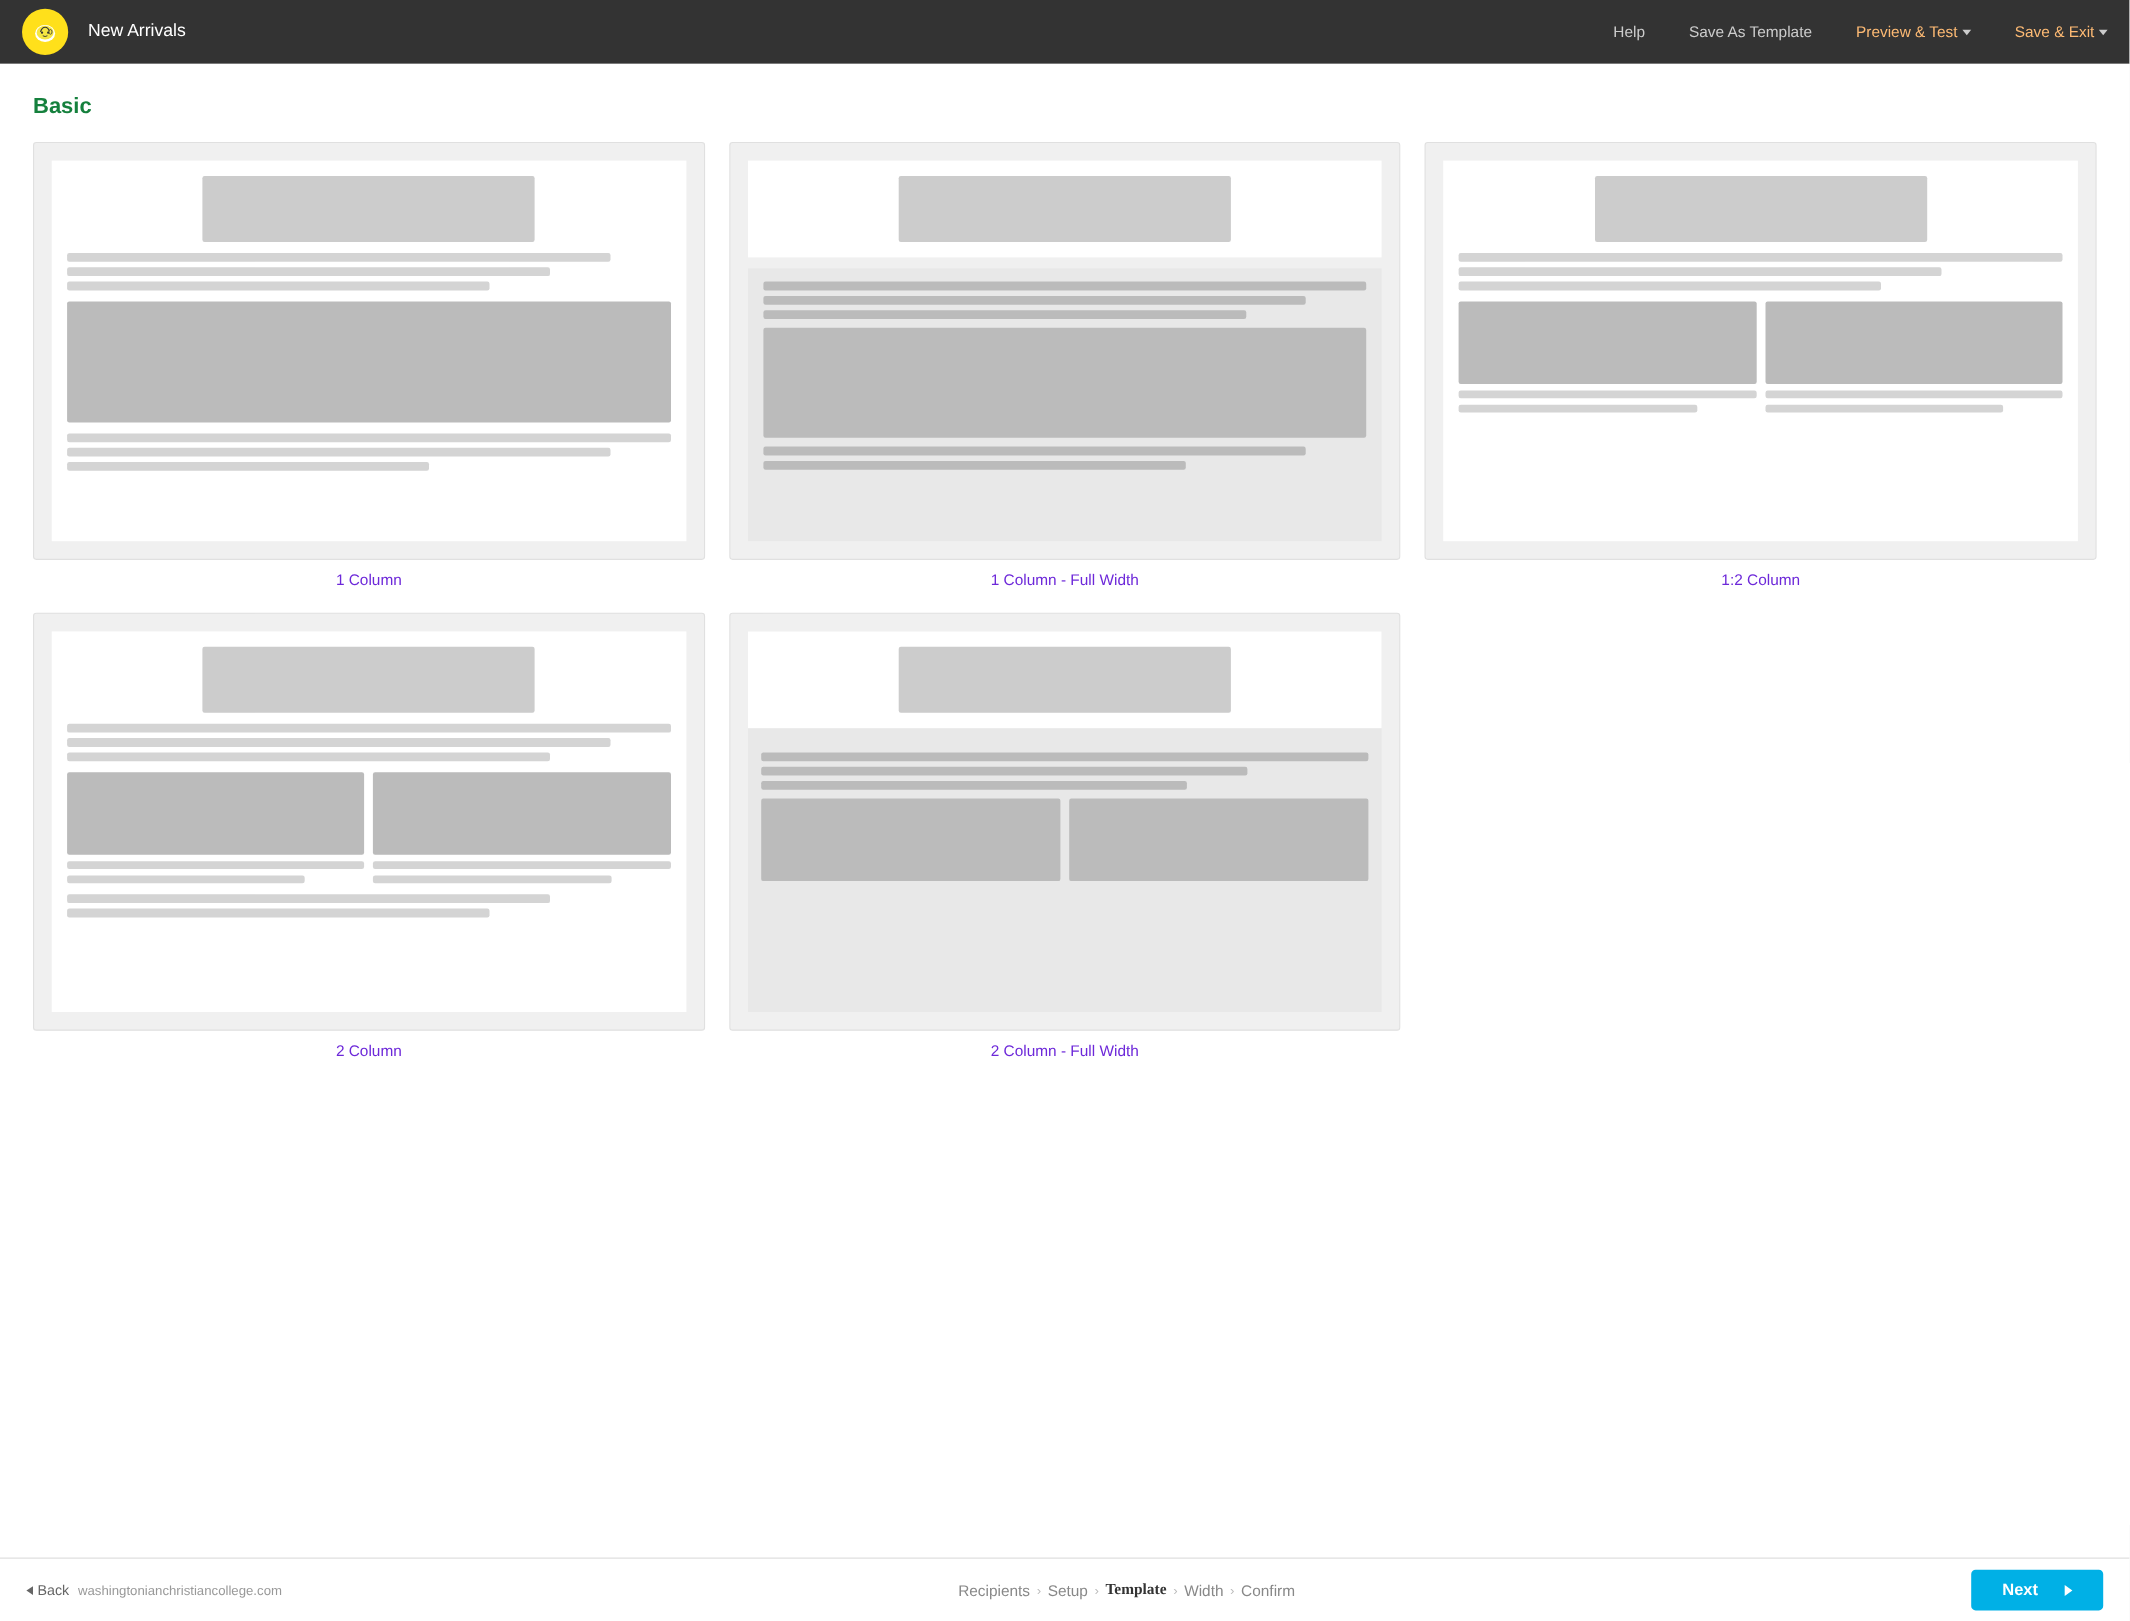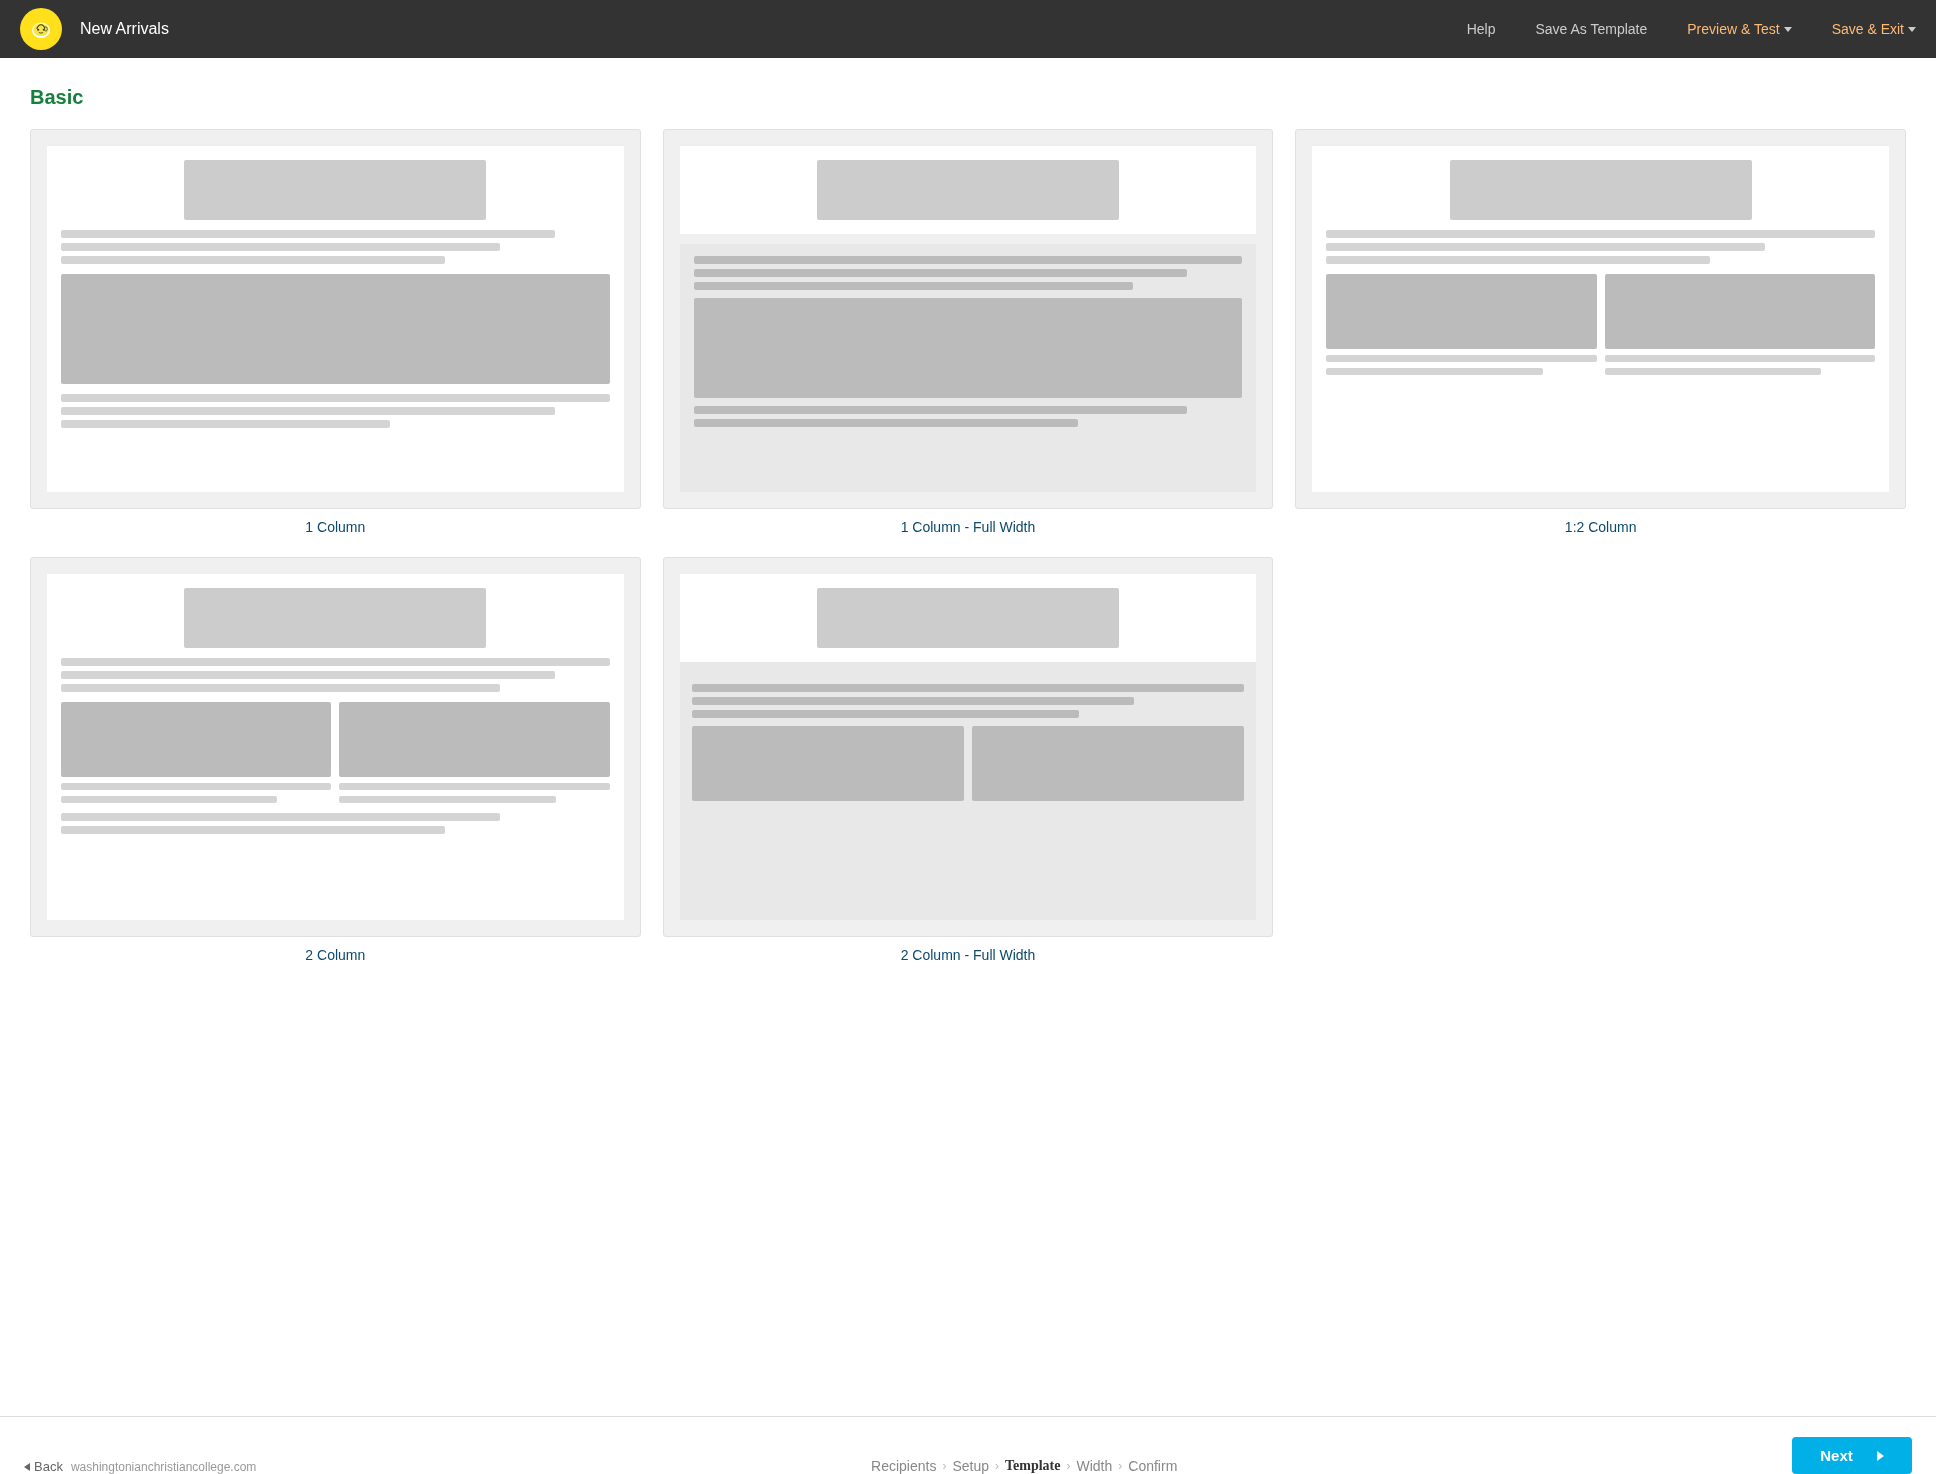--- a/index.html
+++ b/index.html
@@ -169,31 +169,31 @@
       padding: 14px;
       display: flex;
       flex-direction: column;
       align-items: center;
       gap: 8px;
     }
 
     .template-label {
       margin-top: 10px;
       font-size: 14px;
-      color: #0c4a6e;
+      color: #6d28d9;
       text-align: center;
     }
 
     
     .bottom-bar {
       background: #fff;
       border-top: 1px solid #ddd;
       height: 58px;
       display: flex;
-      align-items: flex-end;
+      align-items: center;
       padding: 0 24px;
       flex-shrink: 0;
     }
     .back-link {
       color: #666;
       font-size: 13px;
       cursor: pointer;
       display: flex;
       align-items: center;
       gap: 4px;

